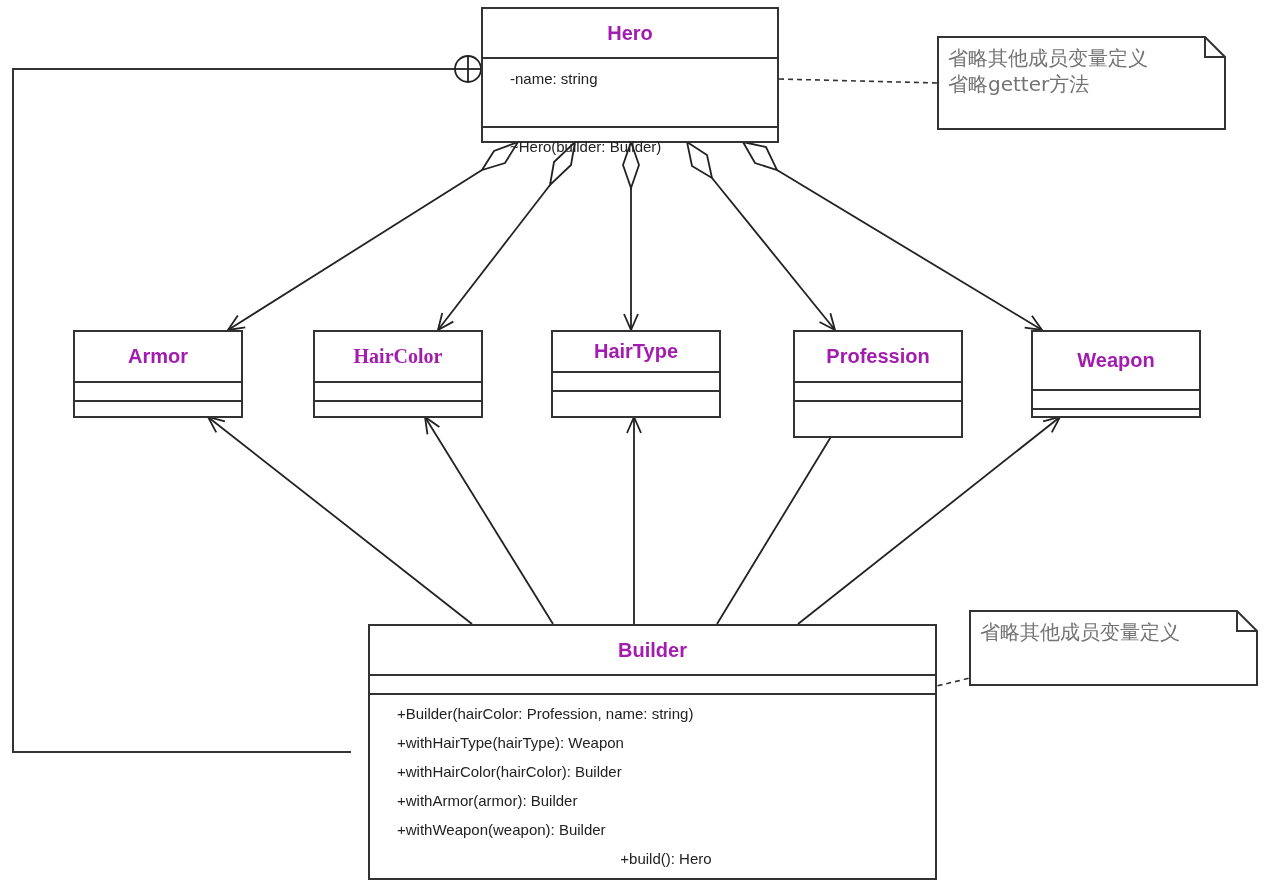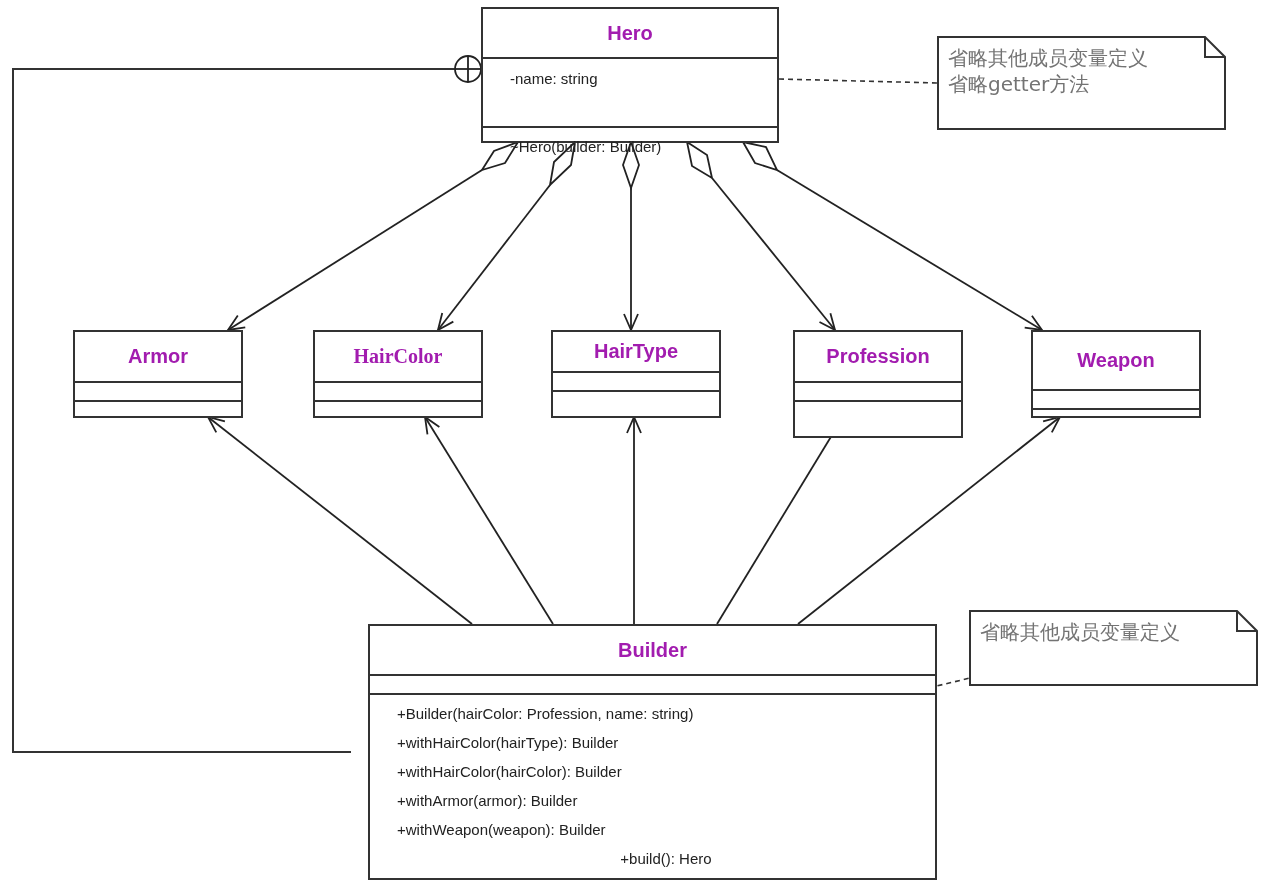--- a/index.html
+++ b/index.html
@@ -106,21 +106,21 @@
   <div class="title" style="height:57px;">Weapon</div>
   <div class="sec" style="height:19px;"></div>
   <div class="sec" style="height:16px;"></div>
 </div>
 
 <div class="cls" style="left:351px; top:624px; width:569px; height:256px;margin-left:17px;">
   <div class="title" style="height:48px;">Builder</div>
   <div class="sec" style="height:19px;"></div>
   <div class="sec" style="padding-top:4px;">
     <div class="line" style="line-height:29px;">+Builder(hairColor: Profession, name: string)</div>
-    <div class="line" style="line-height:29px;">+withHairColor(hairType): Builder</div>
+    <div class="line" style="line-height:29px;">+withHairType(hairType): Weapon</div>
     <div class="line" style="line-height:29px;">+withHairColor(hairColor): Builder</div>
     <div class="line" style="line-height:29px;">+withArmor(armor): Builder</div>
     <div class="line" style="line-height:29px;">+withWeapon(weapon): Builder</div>
     <div class="line" style="line-height:29px;text-align:center;">+build(): Hero</div>
   </div>
 </div>
 
 <div class="note" style="left:938px; top:37px; width:287px; height:92px;">
   <div class="txt">
     <div>省略其他成员变量定义</div>

